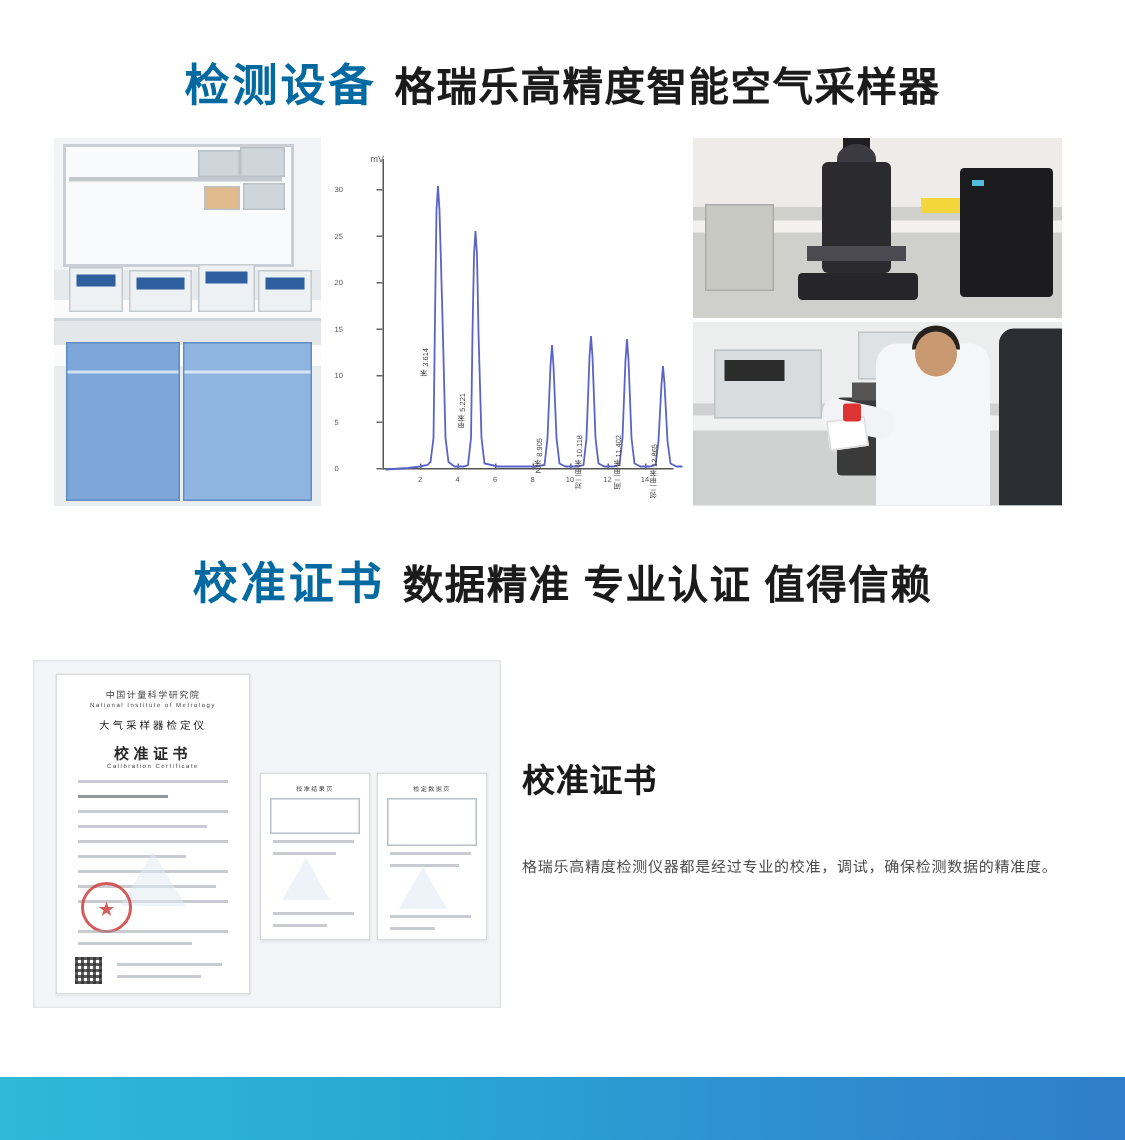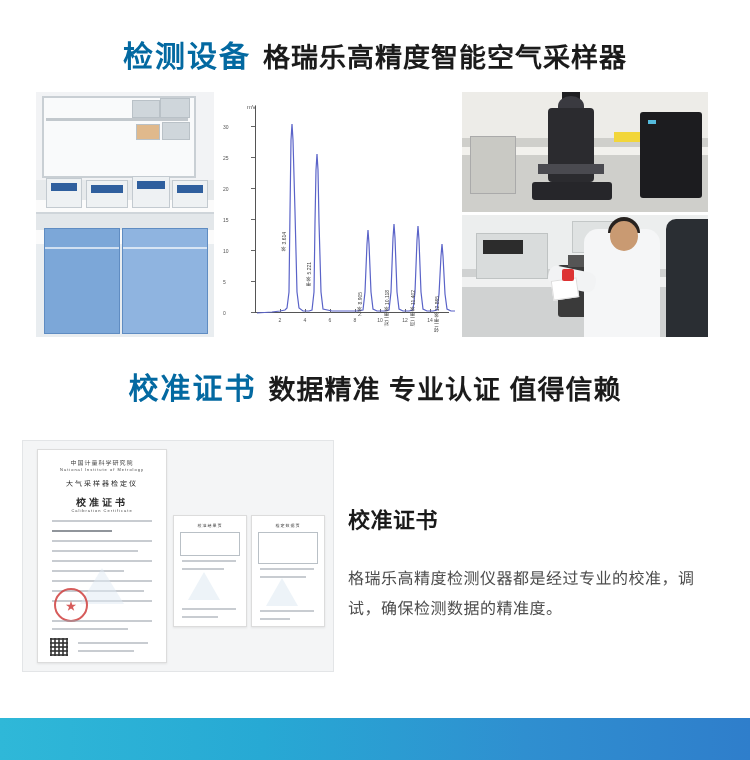--- a/index.html
+++ b/index.html
@@ -238,21 +238,21 @@
   }
 
   
   .cert-text {
     position:absolute; left:348px; top:470px; width:378px;
   }
   .cert-text h3 {
     margin:0; font-size:22px; line-height:34px; color:#1a1a1a; font-weight:bold; letter-spacing:.5px;
   }
   .cert-text p {
-    margin:26px 0 0 0; font-size:16px; line-height:30px; color:#4d4d4d; letter-spacing:.5px;
+    margin:26px 0 0 0; font-size:10px; line-height:30px; color:#4d4d4d; letter-spacing:.5px;
   }
 
   
   .bottom-bar {
     position:absolute; left:0; bottom:0; width:100%; height:42px;
     background: linear-gradient(90deg, #2fb8d8 0%, #27a9d4 35%, #2f8fd0 70%, #2f7ecb 100%);
   }
 </style>
 </head>
 <body>

